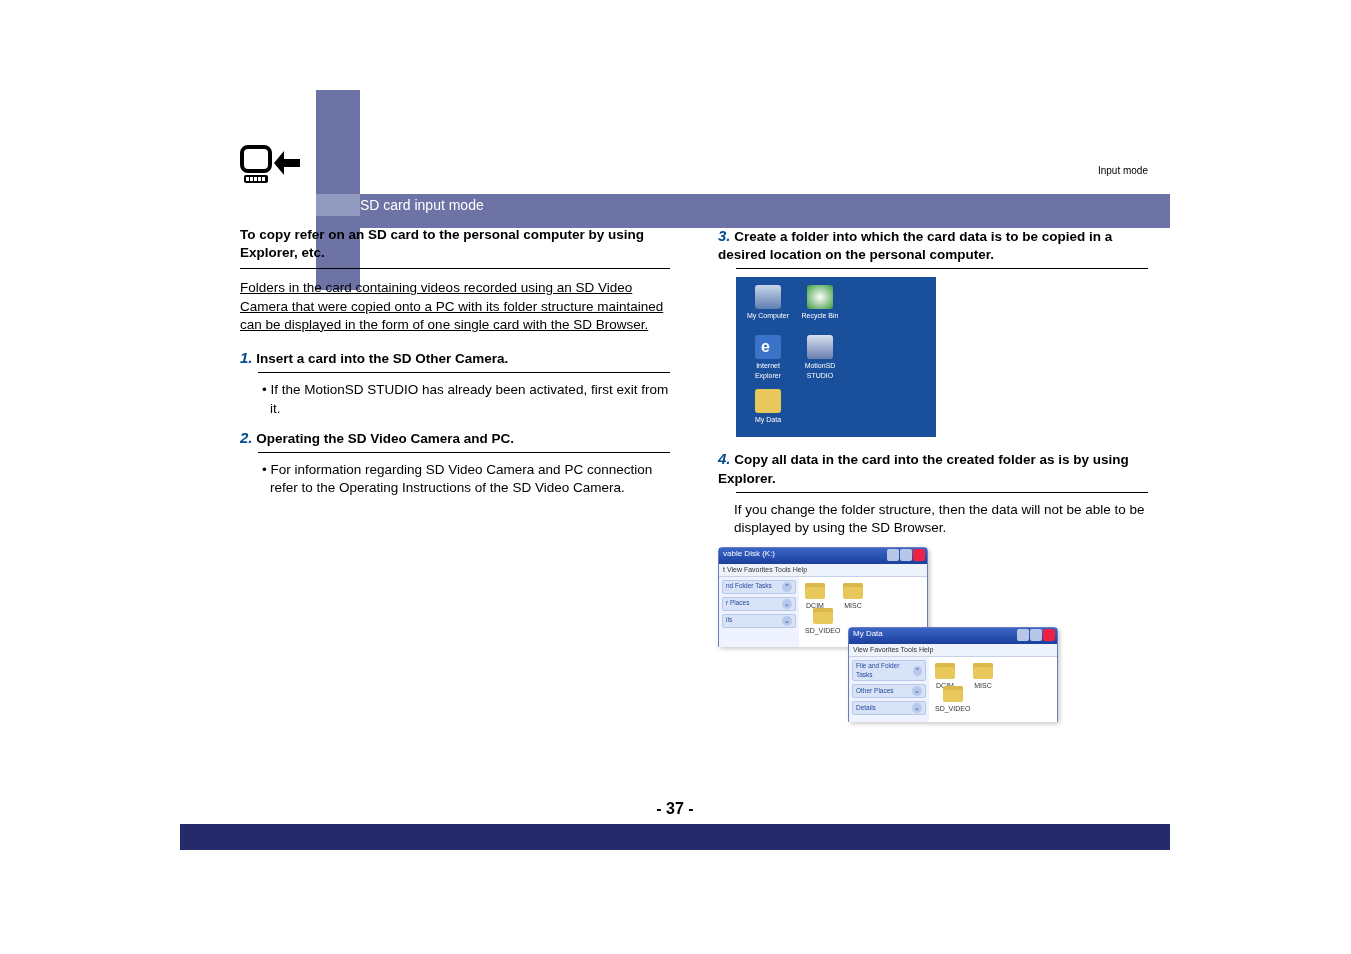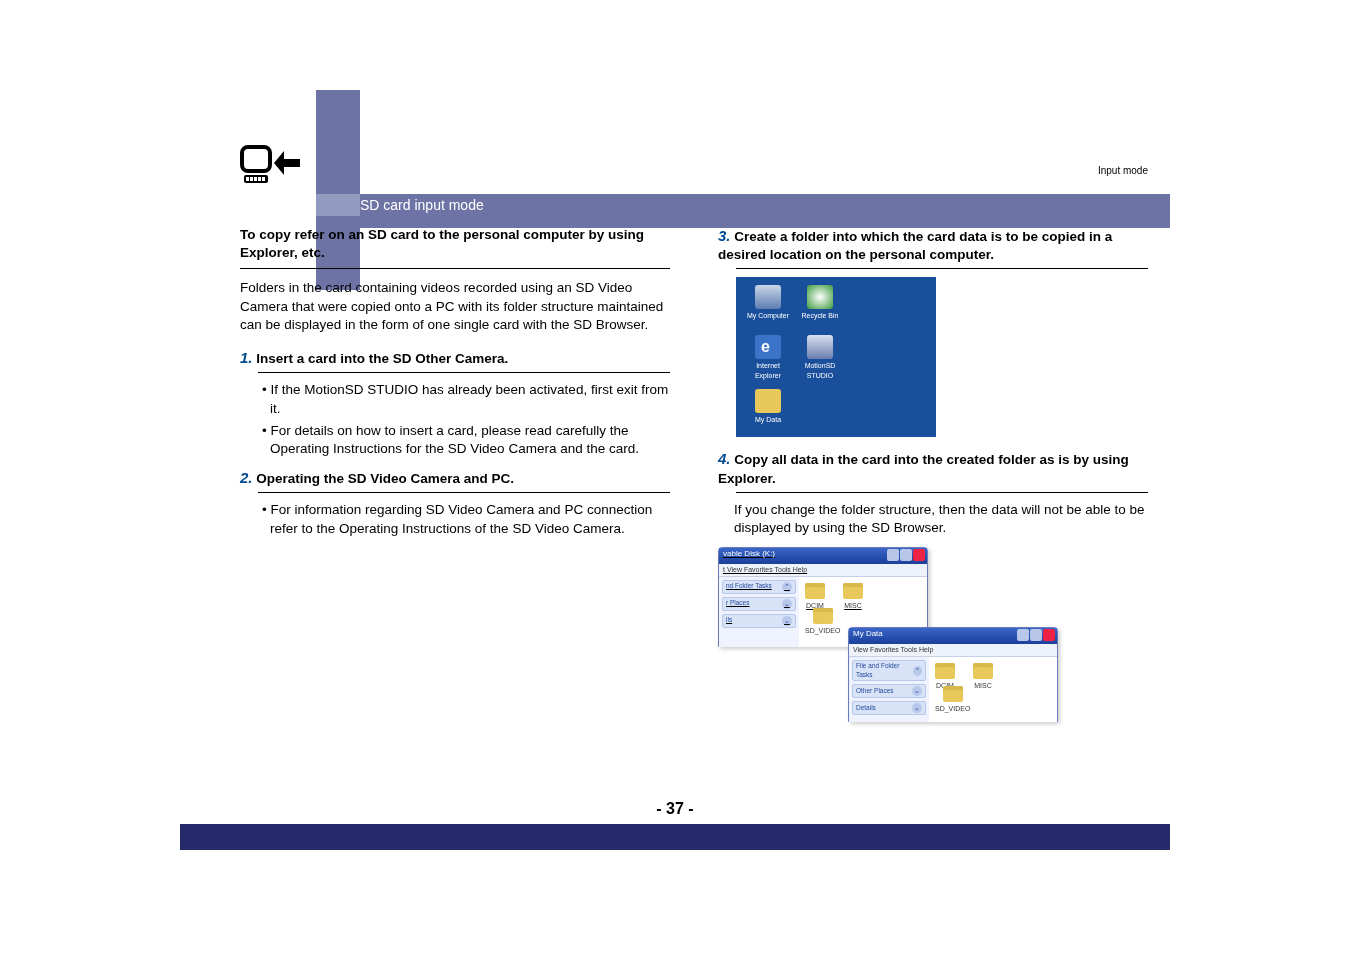--- a/index.html
+++ b/index.html
@@ -65,21 +65,21 @@
   .content {
     position: absolute;
     top: 136px;
     left: 60px;
     right: 22px;
     display: flex;
     gap: 48px;
   }
   .col { flex: 1; font-size: 13.5px; line-height: 1.35; color: #000; }
   .col .bold-heading { font-weight: bold; margin-bottom: 6px; }
-  .col .para { margin-bottom: 14px; }
+  .col .para { margin-bottom: 14px; text-decoration: underline; }
   .num { color: #004a8d; font-weight: bold; font-style: italic; font-size: 15px; }
   .step-head { font-weight: bold; display: inline; }
   .step-row { margin-bottom: 4px; }
   .step-body { margin-left: 16px; margin-bottom: 10px; }
   .bullet { margin-bottom: 4px; padding-left: 14px; text-indent: -8px; }
   .rule-short { border: none; border-top: 1px solid #000; margin: 4px 0 8px 18px; }
   .figure {
     margin: 6px 0 12px 18px;
   }
   .fig1 {
@@ -190,21 +190,20 @@
       <hr class="hline-under-heading">
       <div class="para">Folders in the card containing videos recorded using an SD Video Camera that were copied onto a PC with its folder structure maintained can be displayed in the form of one single card with the SD Browser.</div>
 
       <div class="step-row">
         <span class="num">1.</span>
         <span class="step-head">Insert a card into the SD Other Camera.</span>
       </div>
       <hr class="rule-short">
       <div class="step-body">
         <div class="bullet">• If the MotionSD STUDIO has already been activated, first exit from it.</div>
-        <div class="bullet">• For details on how to insert a card, please read carefully the Operating Instructions for the SD Video Camera and the card.</div>
       </div>
 
       <div class="step-row">
         <span class="num">2.</span>
         <span class="step-head">Operating the SD Video Camera and PC.</span>
       </div>
       <hr class="rule-short">
       <div class="step-body">
         <div class="bullet">• For information regarding SD Video Camera and PC connection refer to the Operating Instructions of the SD Video Camera.</div>
       </div>
@@ -244,21 +243,21 @@
 
       <div class="step-row">
         <span class="num">4.</span>
         <span class="step-head">Copy all data in the card into the created folder as is by using Explorer.</span>
       </div>
       <hr class="rule-short">
       <div class="step-body">If you change the folder structure, then the data will not be able to be displayed by using the SD Browser.</div>
 
       <div class="fig2-wrap">
 
-        <div class="win" style="left:0; top:0; width:210px; height:100px;text-decoration:underline;">
+        <div class="win" style="left:0; top:0; width:210px; height:100px;">
           <div class="tb">
             <span>vable Disk (K:)</span>
             <div class="wbtn">
                 <span class="m"></span>
                 <span class="m"></span>
                 <span></span>
               </div>
           </div>
           <div class="menu">t   View   Favorites   Tools   Help</div>
           <div class="win-body">

